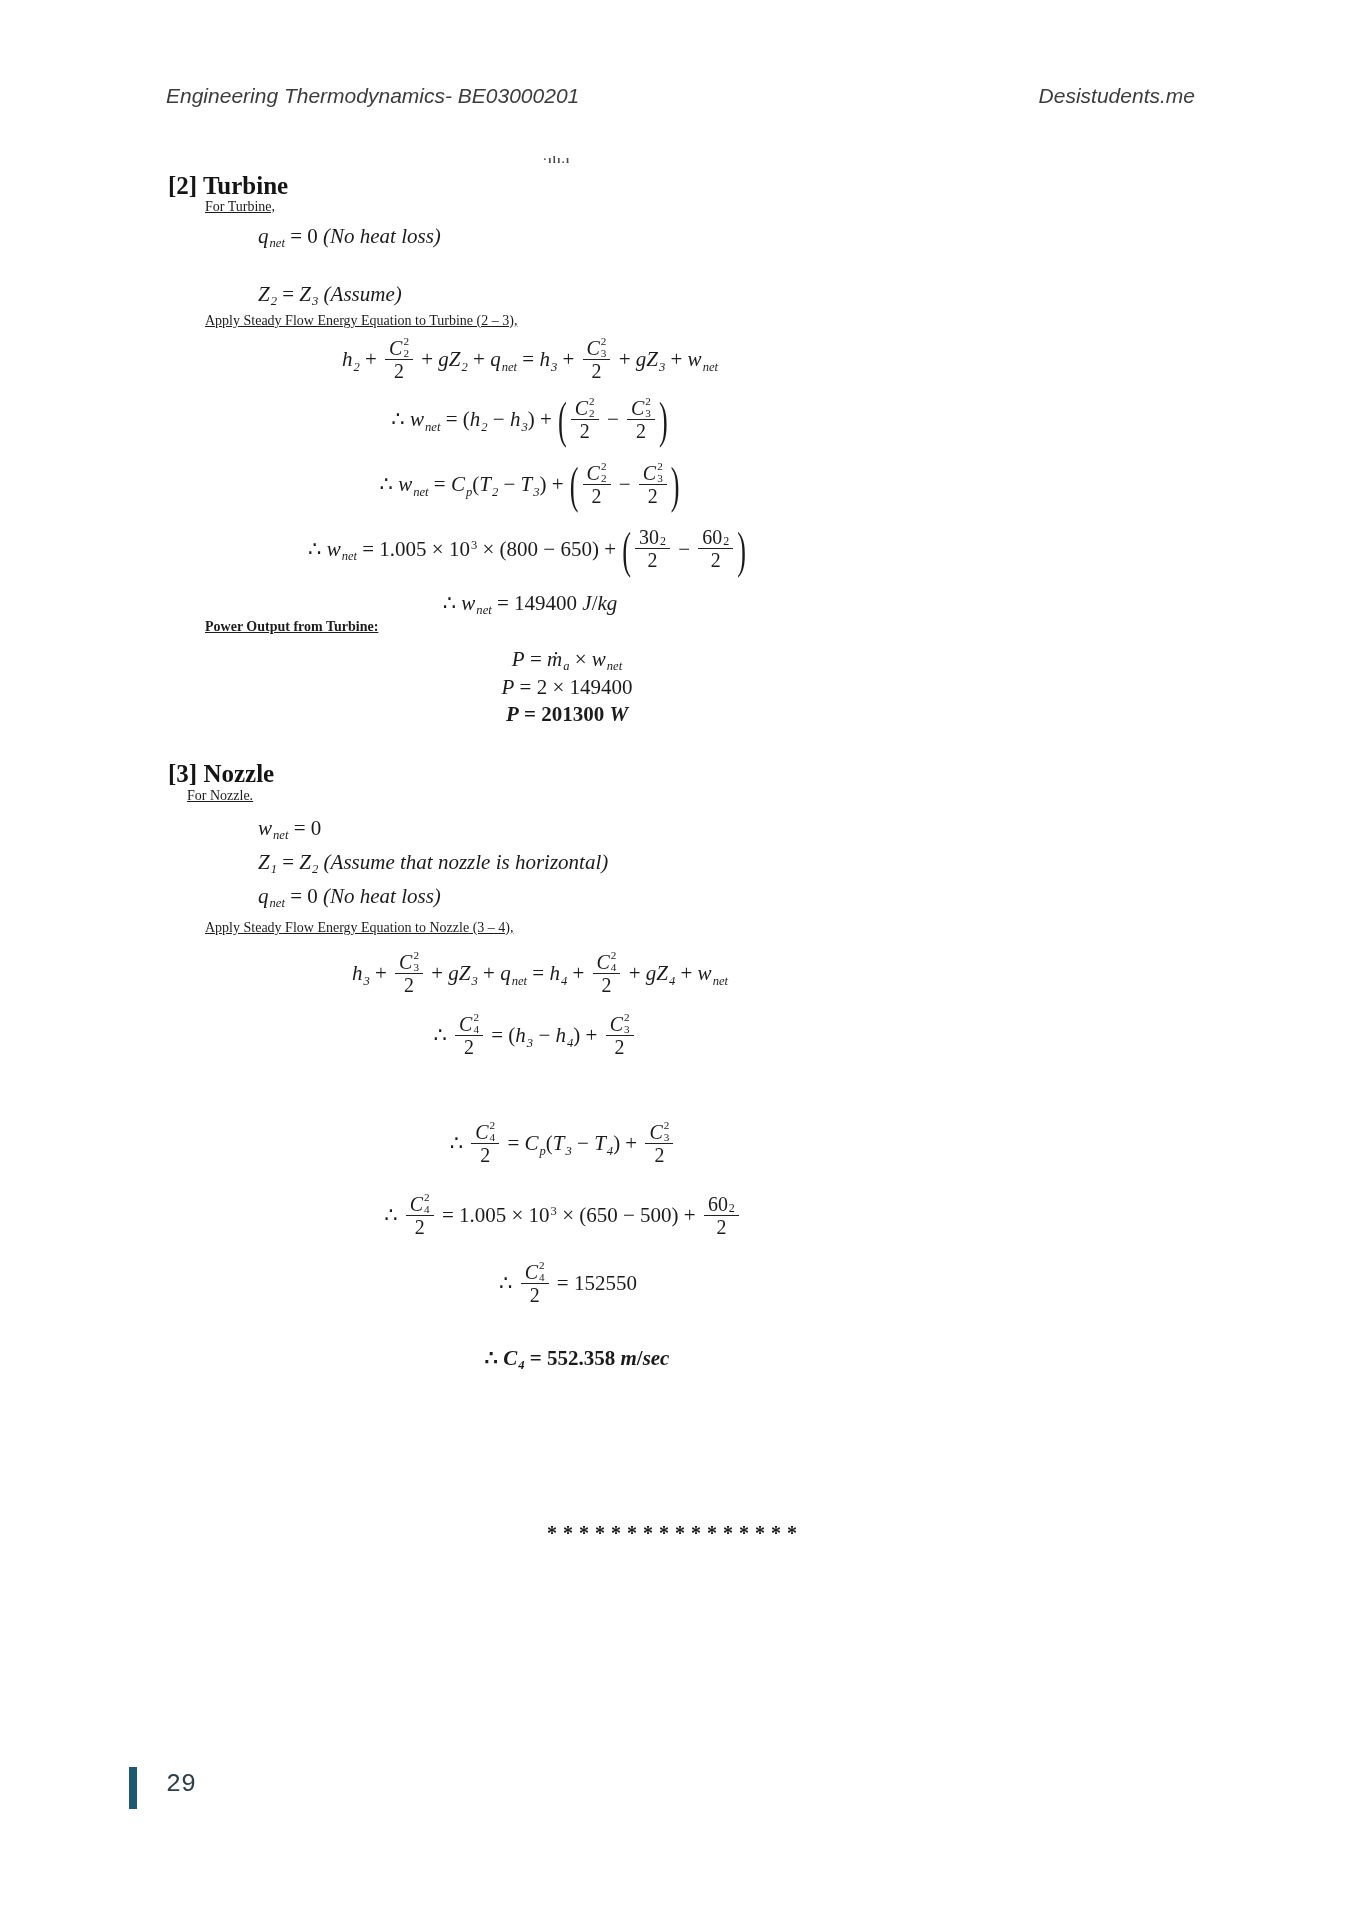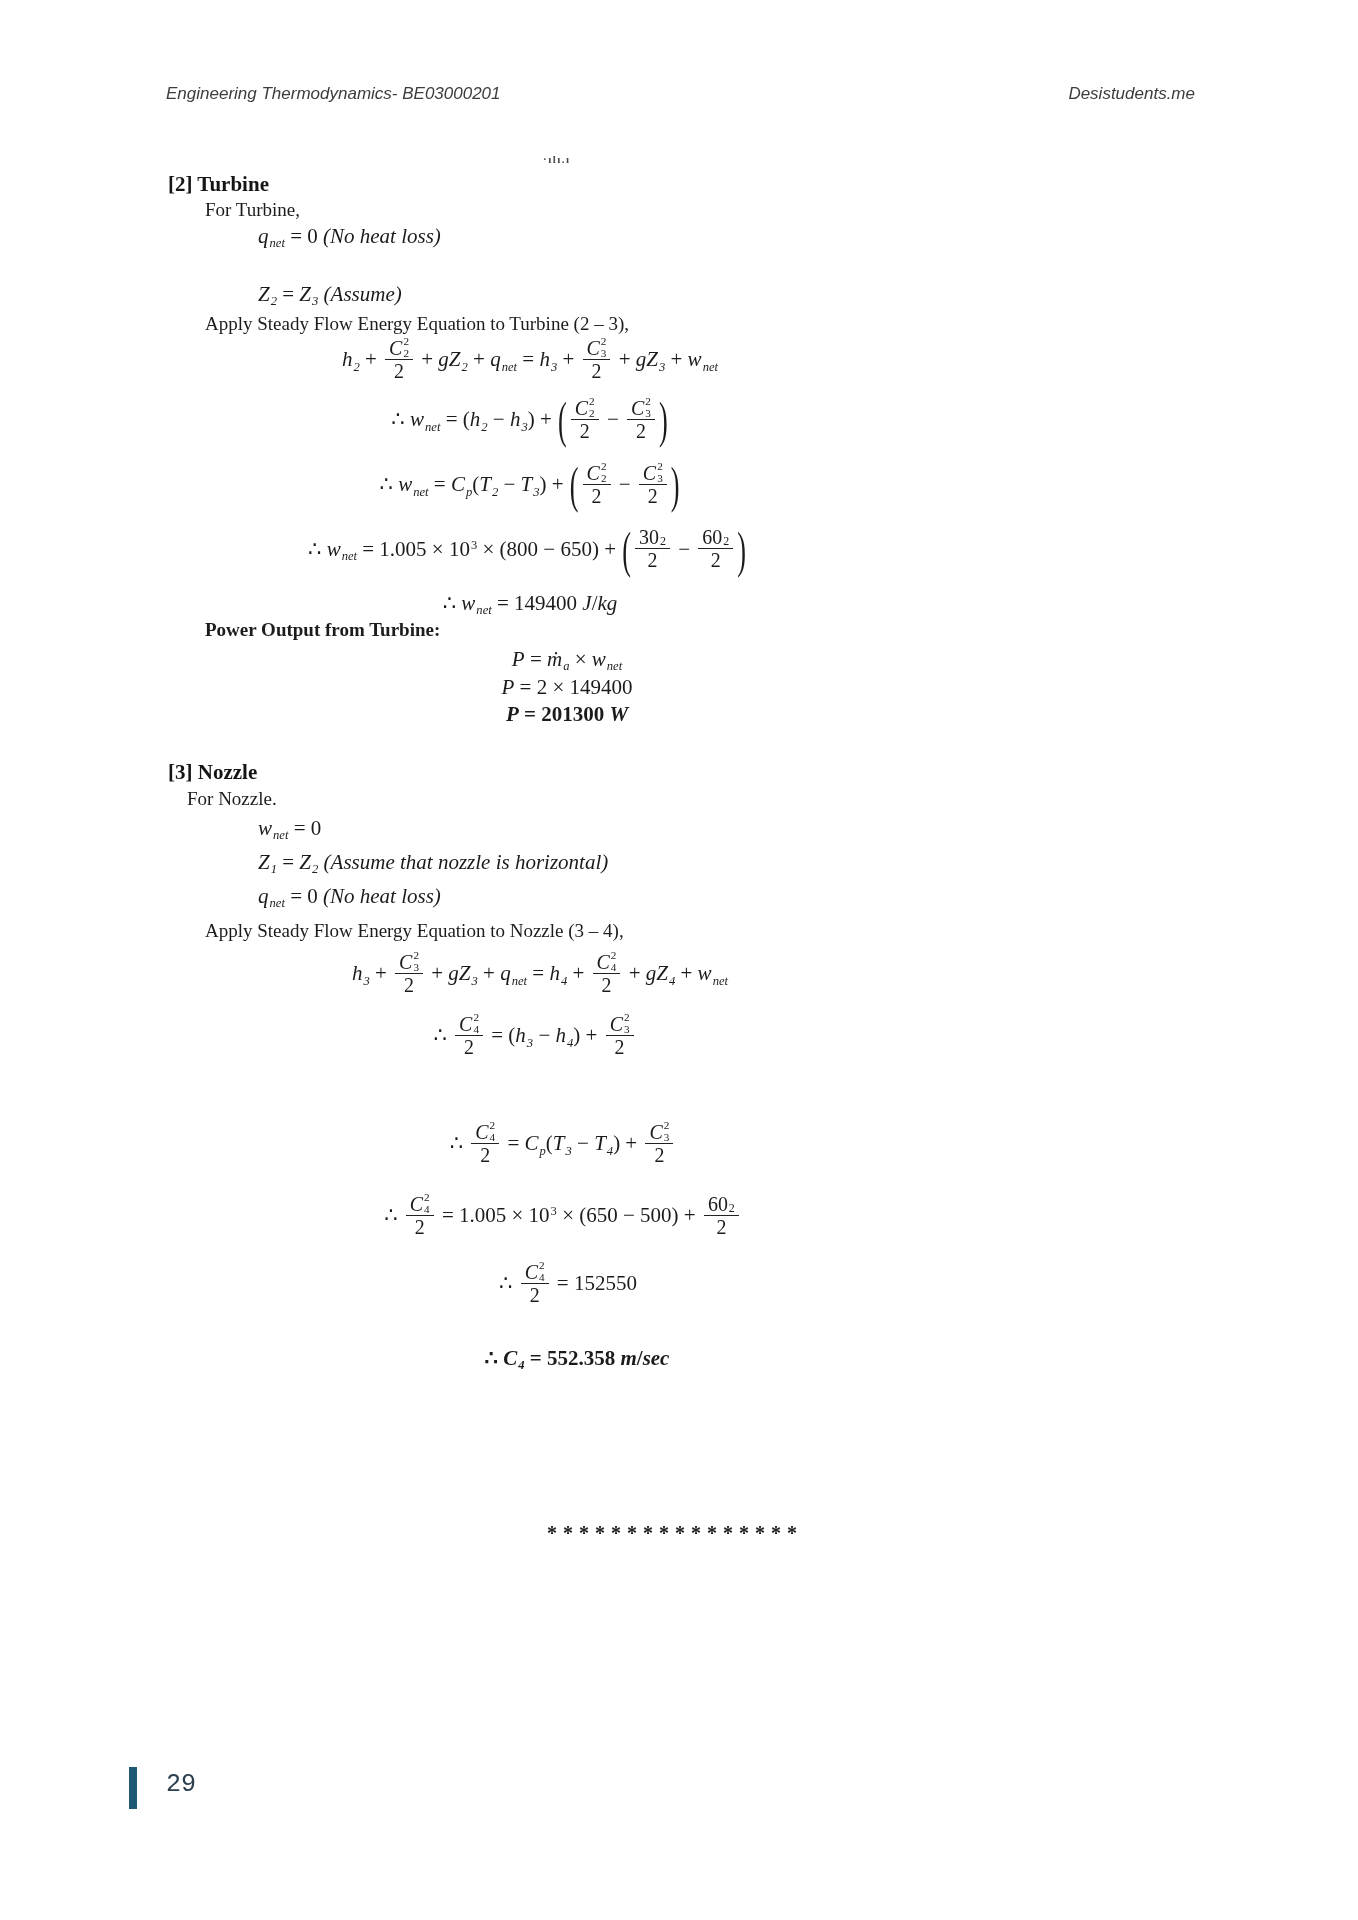--- a/index.html
+++ b/index.html
@@ -1,21 +1,21 @@
 <!DOCTYPE html>
 <html><head>
 <meta charset="utf-8">
 <style>
   html,body{margin:0;padding:0;background:#ffffff;}
   .page{position:relative;width:1358px;height:1920px;background:#ffffff;overflow:hidden;
         font-family:"Liberation Serif",serif;color:#1f1f1f;}
   .abs{position:absolute;}
-  .hdr{font-family:"Liberation Sans",sans-serif;font-style:italic;font-size:17px;color:#3c3c3c;text-align:center;}
-  .h2{font-weight:bold;font-size:21px;color:#151515;}
-  .body{font-size:19px;color:#1c1c1c;}
+  .hdr{font-family:"Liberation Sans",sans-serif;font-style:italic;font-size:21px;color:#3c3c3c;text-align:center;}
+  .h2{font-weight:bold;font-size:25px;color:#151515;}
+  .body{font-size:14px;color:#1c1c1c;text-decoration:underline;}
   .eq{font-size:21px;white-space:nowrap;color:#1b1b1b;}
   .ctr{left:0;text-align:center;}
   .bold{font-weight:bold;}
   .mi{font-style:italic;}
   .mu{font-style:normal;}
   .msub{font-size:0.60em;vertical-align:-0.35em;margin-left:1px;}
   .msup{font-size:0.60em;vertical-align:0.55em;margin-left:1px;}
   .mss{display:inline-flex;flex-direction:column;align-items:flex-start;font-size:0.56em;
        line-height:1.05;vertical-align:-0.5em;margin-left:1px;}
   .sst,.ssb{display:block;}

